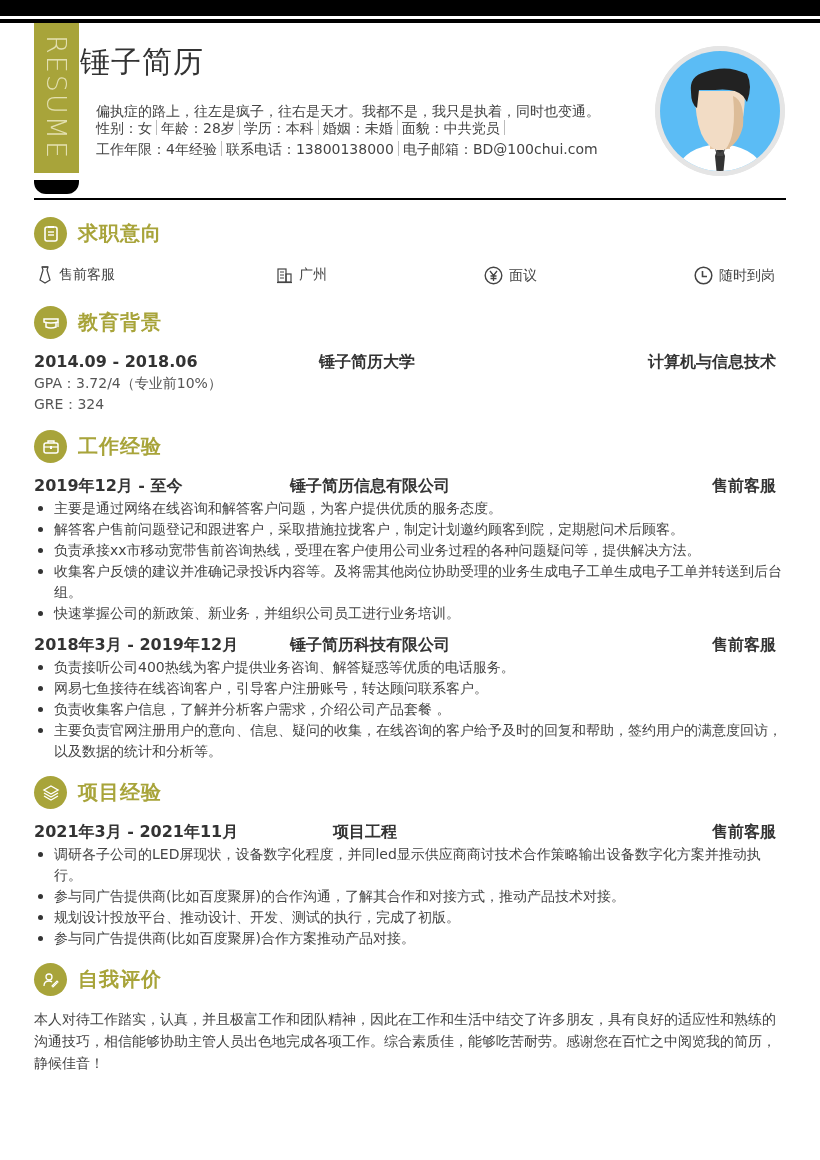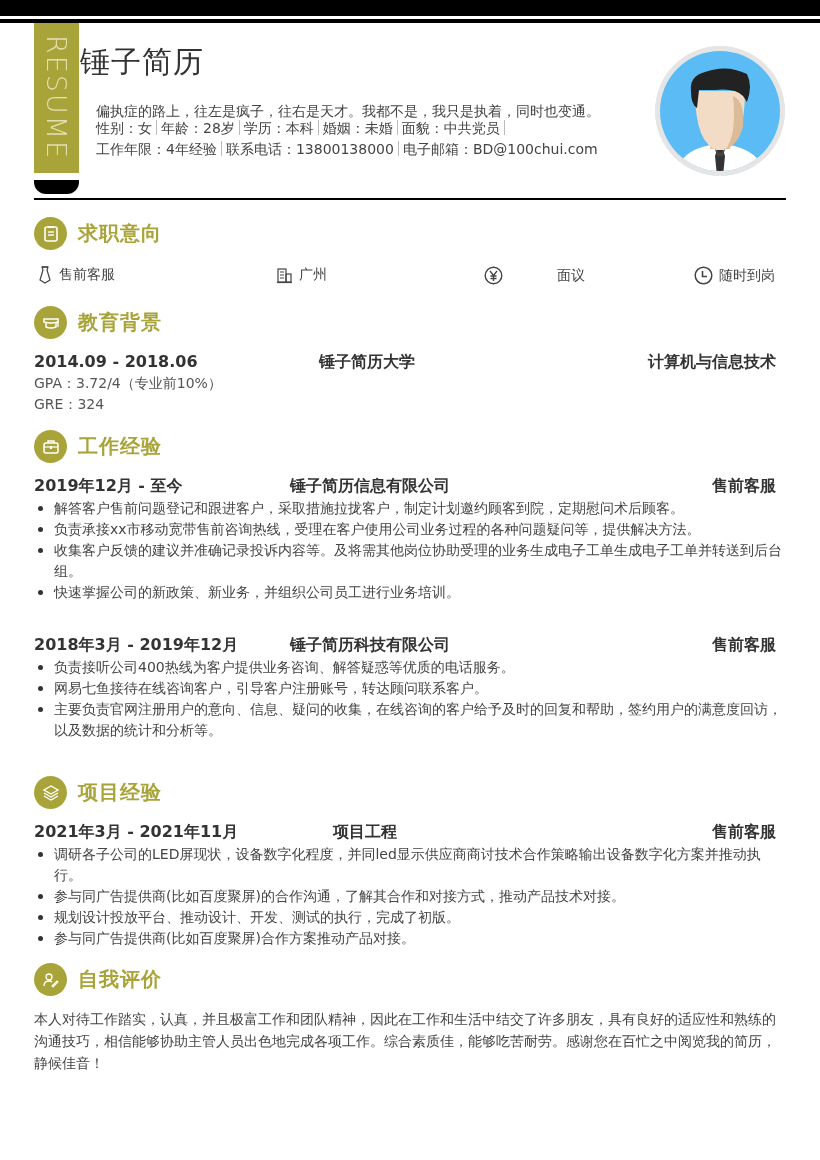--- a/index.html
+++ b/index.html
@@ -131,21 +131,21 @@
     <svg width="17" height="17" viewBox="0 0 17 17">
         <rect x="2" y="2" width="8" height="13" fill="none" stroke="#444" stroke-width="1.2"></rect>
         <rect x="10" y="7" width="5" height="8" fill="none" stroke="#444" stroke-width="1.2"></rect>
         <line x1="4" y1="5" x2="8" y2="5" stroke="#444"></line>
         <line x1="4" y1="8" x2="8" y2="8" stroke="#444"></line>
         <line x1="4" y1="11" x2="8" y2="11" stroke="#444"></line>
         <line x1="1" y1="15.5" x2="16" y2="15.5" stroke="#444" stroke-width="1.2"></line>
       </svg>
     <span>广州</span>
   </div>
-  <div class="intent" style="left:450px;gap:48px;">
+  <div class="intent" style="left:450px;">
     <svg width="19" height="19" viewBox="0 0 19 19">
         <circle cx="9.5" cy="9.5" r="8.3" fill="none" stroke="#444" stroke-width="1.4"></circle>
         <path d="M6 5 L9.5 9.5 L13 5 M9.5 9.5 L9.5 15 M6.5 10 L12.5 10 M6.5 12.5 L12.5 12.5" fill="none" stroke="#444" stroke-width="1.3"></path>
       </svg>
     <span>面议</span>
   </div>
   <div class="intent" style="left:660px;">
     <svg width="19" height="19" viewBox="0 0 19 19">
         <circle cx="9.5" cy="9.5" r="8.3" fill="none" stroke="#444" stroke-width="1.5"></circle>
         <path d="M8.5 5 L8.5 10.5 L13 10.5" fill="none" stroke="#444" stroke-width="1.6"></path>
@@ -184,34 +184,36 @@
   </div>
   <span class="stext">工作经验</span>
 </div>
 
 <div class="row3" style="top:476px;">
   <span class="c1">2019年12月 - 至今</span>
   <span class="c2" style="left:256px;">锤子简历信息有限公司</span>
   <span class="c3">售前客服</span>
 </div>
 <ul class="bullets" style="top:498px;">
+  <li>主要是通过网络在线咨询和解答客户问题，为客户提供优质的服务态度。</li>
   <li>解答客户售前问题登记和跟进客户，采取措施拉拢客户，制定计划邀约顾客到院，定期慰问术后顾客。</li>
   <li>负责承接xx市移动宽带售前咨询热线，受理在客户使用公司业务过程的各种问题疑问等，提供解决方法。</li>
   <li>收集客户反馈的建议并准确记录投诉内容等。及将需其他岗位协助受理的业务生成电子工单生成电子工单并转送到后台组。</li>
   <li>快速掌握公司的新政策、新业务，并组织公司员工进行业务培训。</li>
 </ul>
 
 <div class="row3" style="top:635px;">
   <span class="c1">2018年3月 - 2019年12月</span>
   <span class="c2" style="left:256px;">锤子简历科技有限公司</span>
   <span class="c3">售前客服</span>
 </div>
 <ul class="bullets" style="top:657px;">
   <li>负责接听公司400热线为客户提供业务咨询、解答疑惑等优质的电话服务。</li>
   <li>网易七鱼接待在线咨询客户，引导客户注册账号，转达顾问联系客户。</li>
+  <li>负责收集客户信息，了解并分析客户需求，介绍公司产品套餐 。</li>
   <li>主要负责官网注册用户的意向、信息、疑问的收集，在线咨询的客户给予及时的回复和帮助，签约用户的满意度回访，以及数据的统计和分析等。</li>
 </ul>
 
 <div class="section-title" style="top:776px;">
   <div class="sicon">
     <svg width="18" height="18" viewBox="0 0 18 18">
         <path d="M9 2 L16 6 L9 10 L2 6 Z" fill="none" stroke="#fff" stroke-width="1.4"></path>
         <path d="M2 9 L9 13 L16 9" fill="none" stroke="#fff" stroke-width="1.4"></path>
         <path d="M2 12 L9 16 L16 12" fill="none" stroke="#fff" stroke-width="1.4"></path>
       </svg>

